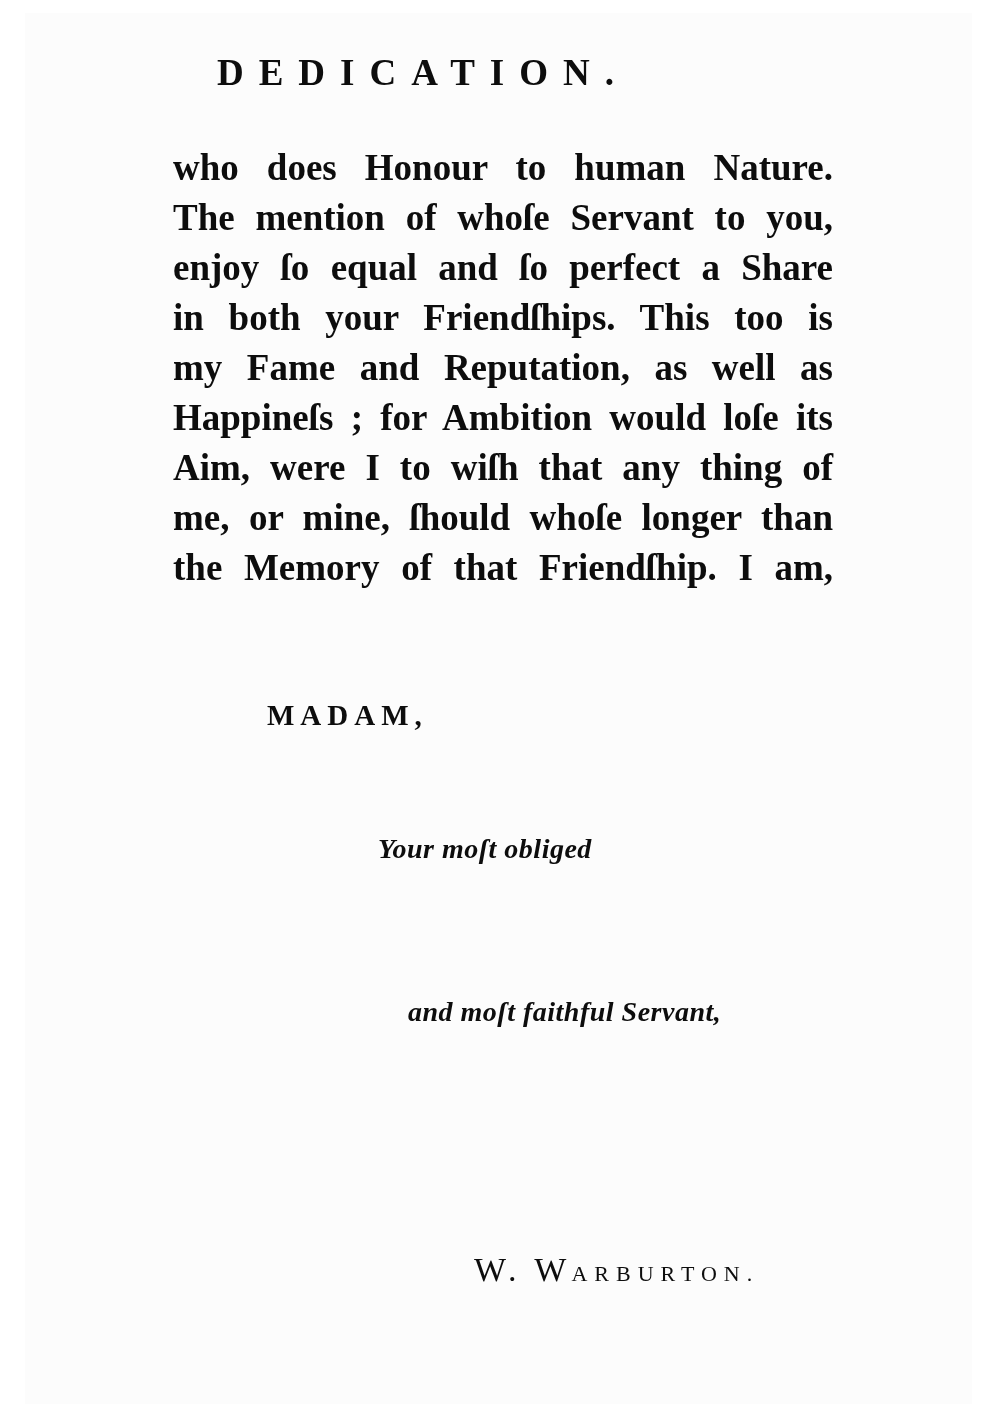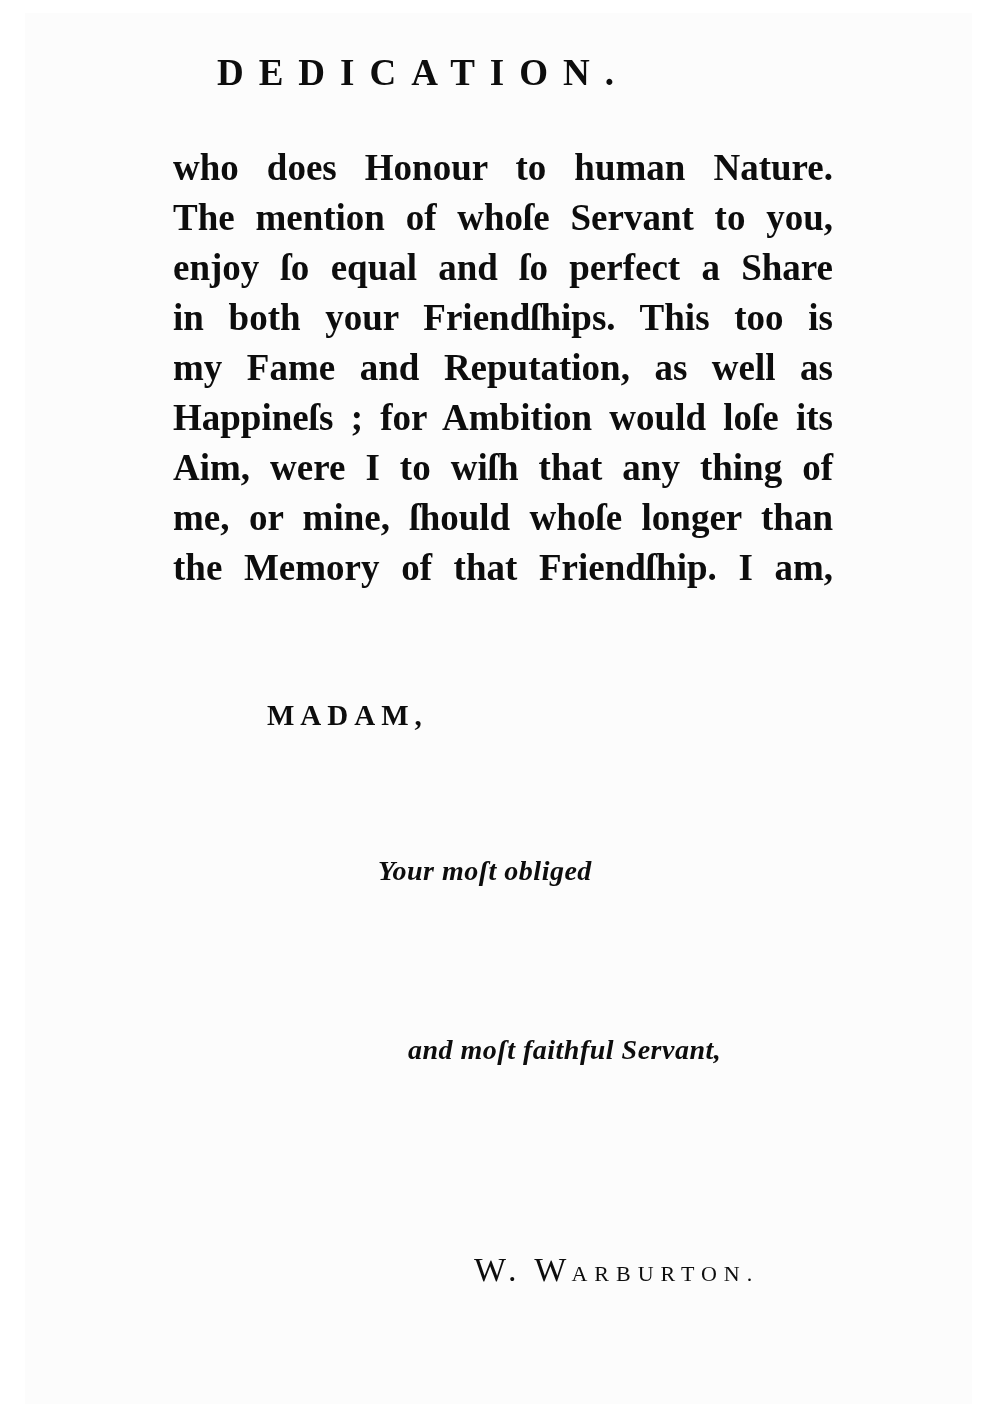--- a/index.html
+++ b/index.html
@@ -61,38 +61,37 @@
       left: 267px;
       top: 693px;
       font-size: 29px;
       font-weight: bold;
       letter-spacing: 6px;
       line-height: 44px;
     }
     .closing-1 {
       position: absolute;
       left: 378px;
-      top: 852px;
+      top: 830px;
       font-size: 28px;
       font-style: italic;
       font-weight: bold;
       line-height: 38px;
       letter-spacing: 0.5px;
       font-family: Liberation Serif, serif;
     }
     .closing-2 {
       position: absolute;
       left: 408px;
       top: 993px;
       font-size: 28px;
       font-style: italic;
       font-weight: bold;
       line-height: 38px;
       letter-spacing: 0.5px;
-      margin-top: 38px;
     }
     .signature {
       position: absolute;
       left: 474px;
       top: 1250px;
       font-size: 31px;
       font-weight: normal;
       line-height: 40px;
       letter-spacing: 5px;
       white-space: nowrap;

